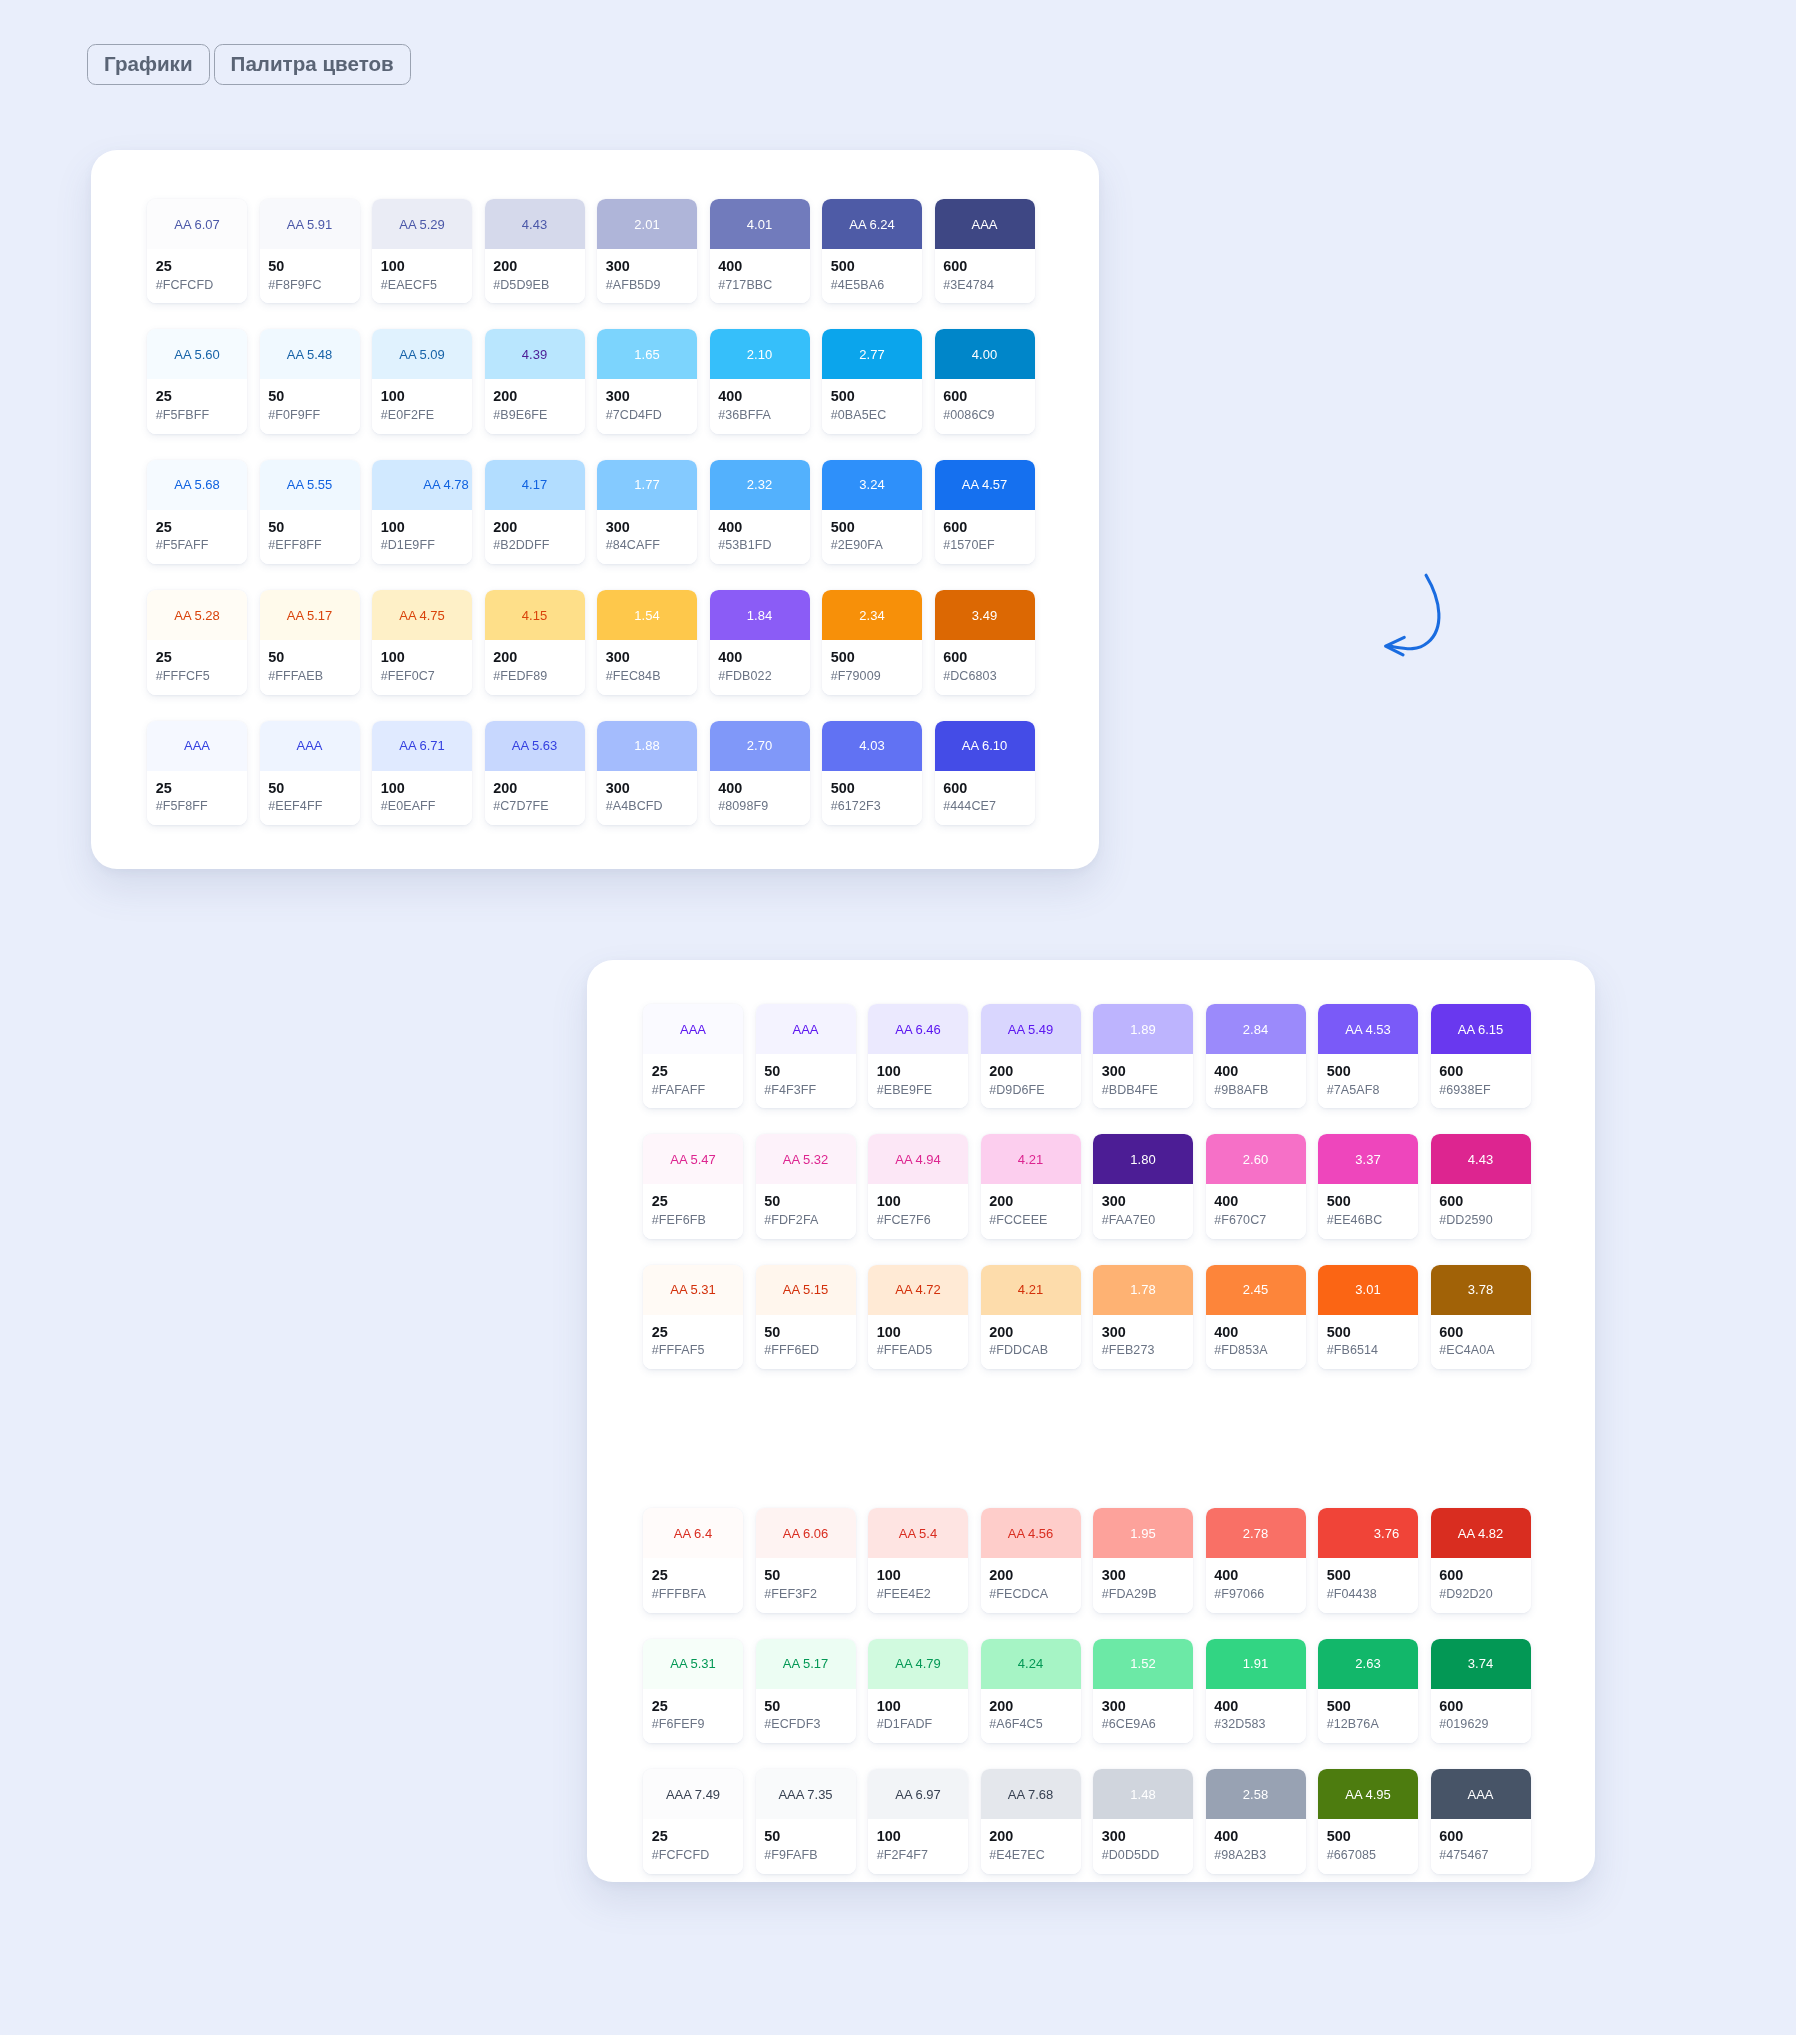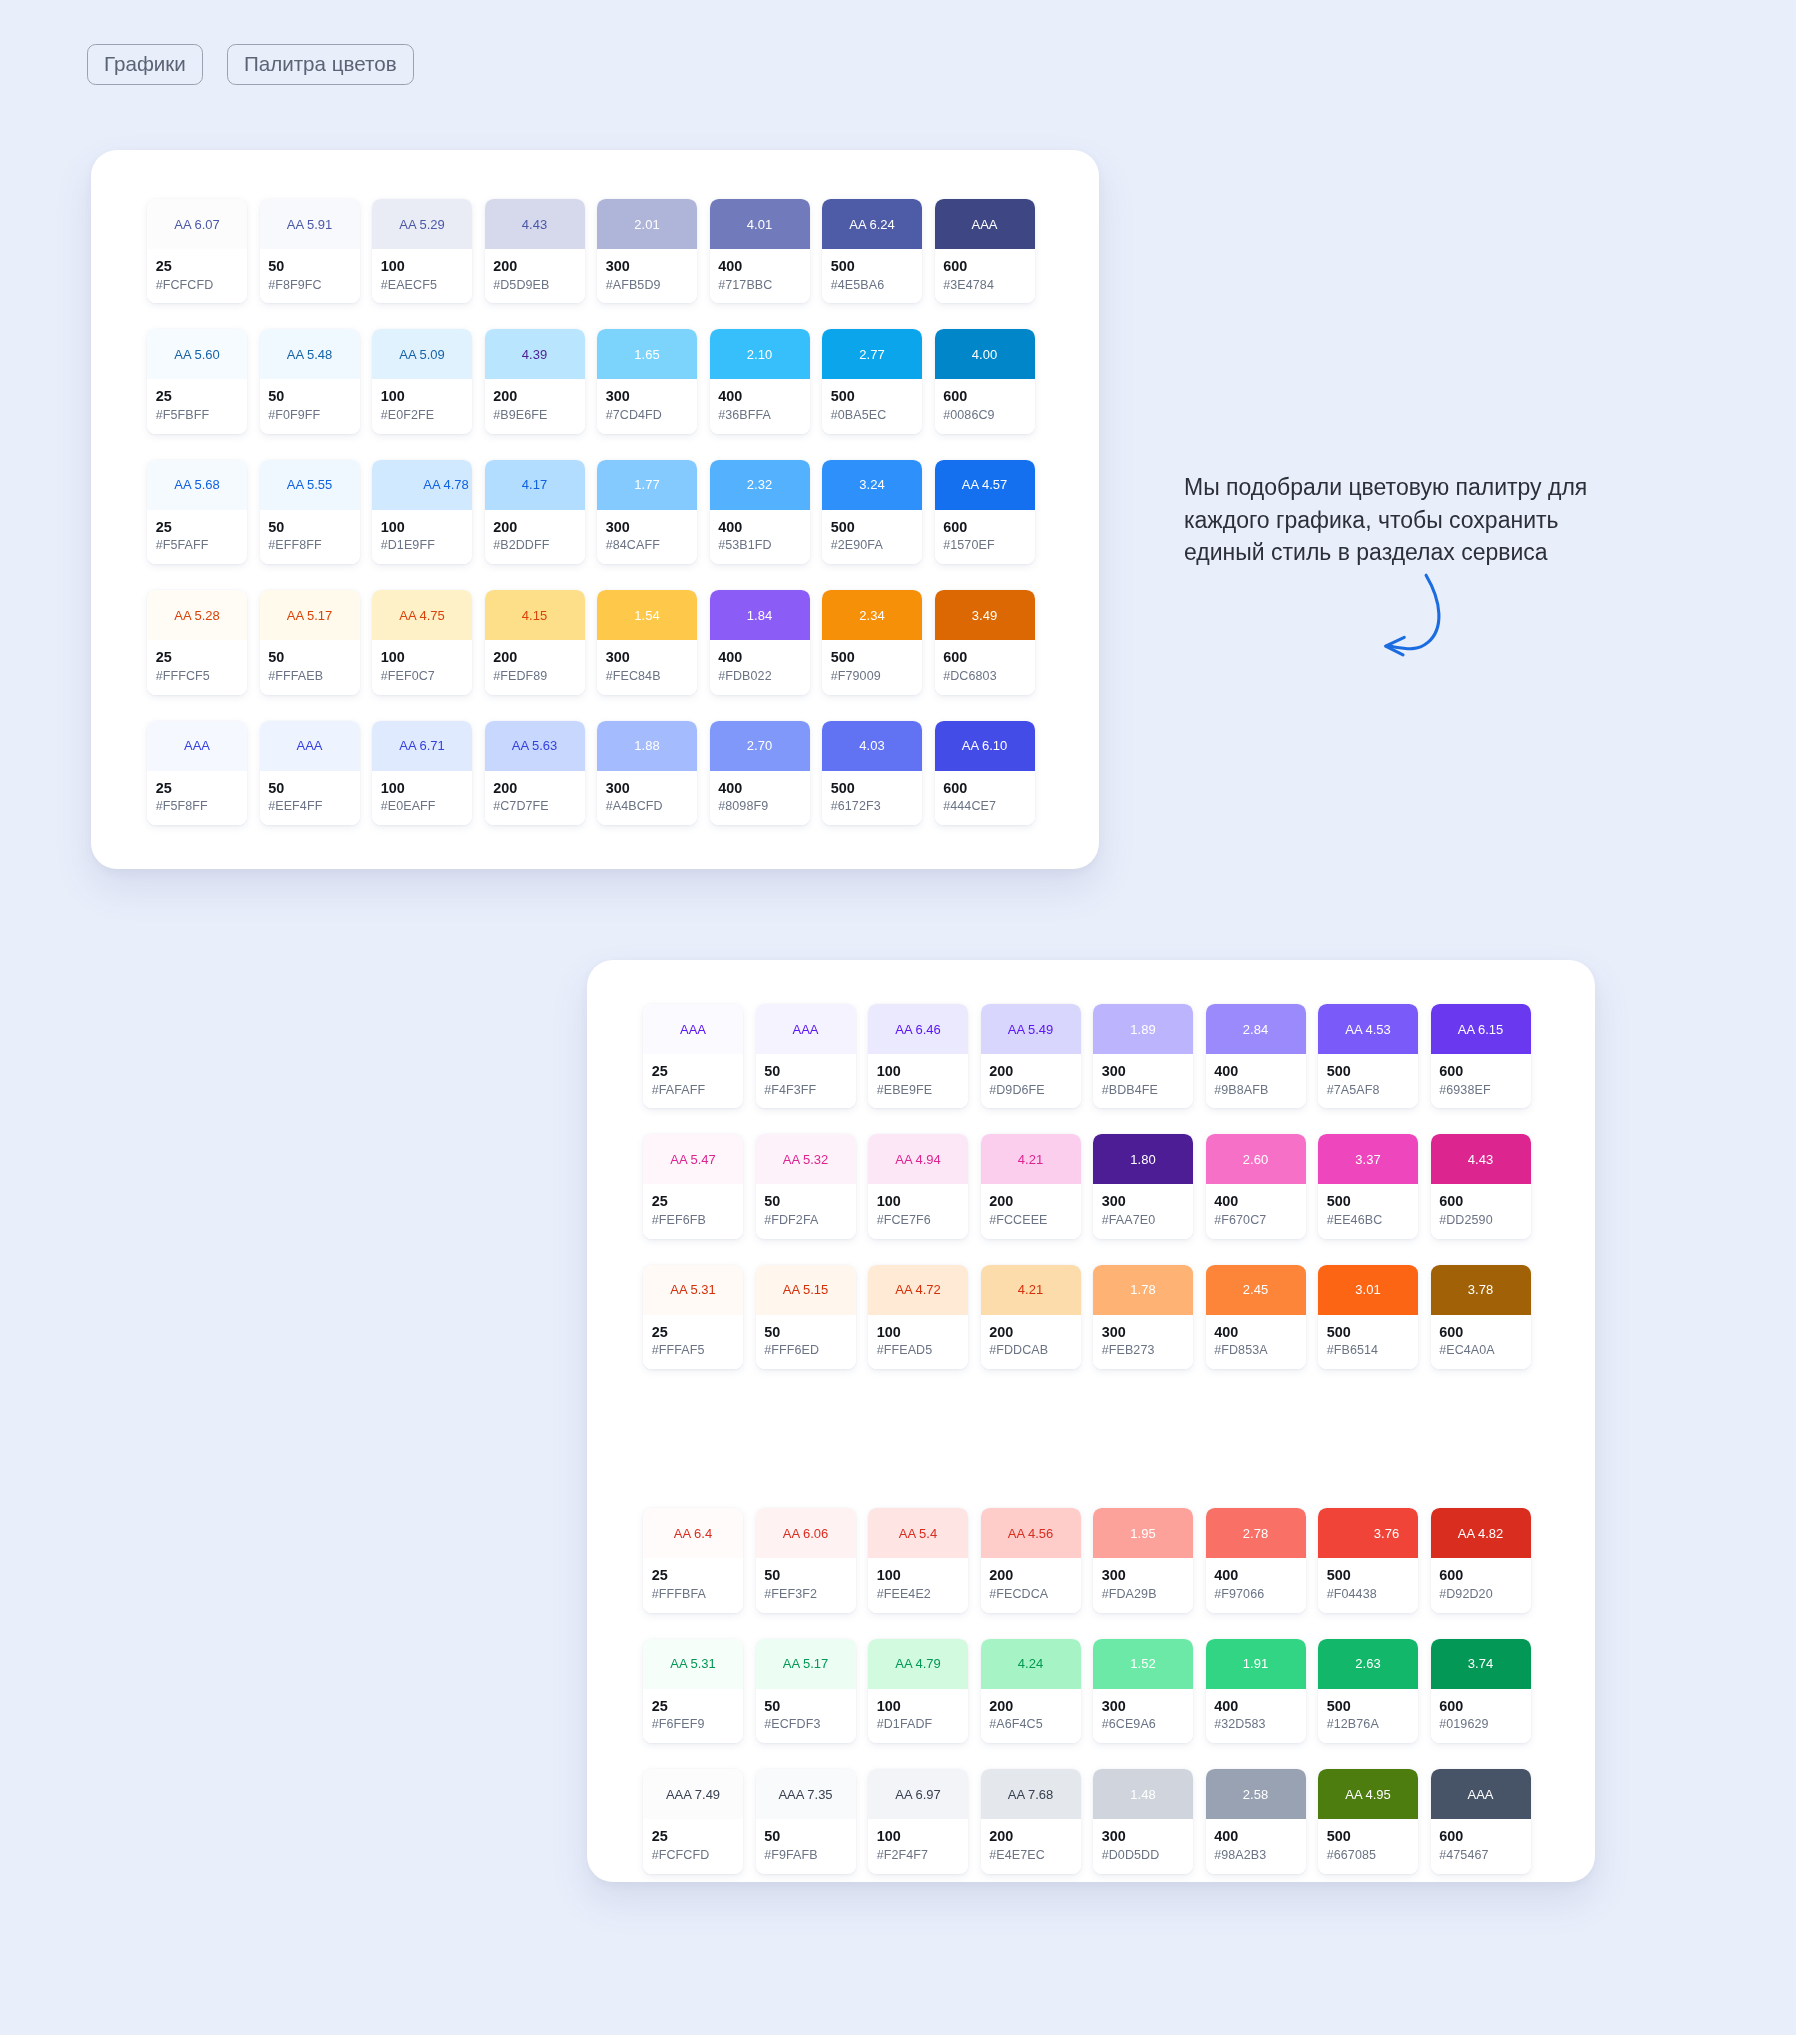--- a/index.html
+++ b/index.html
@@ -19,21 +19,22 @@
     height: 2035px;
     background: #e9eefb;
   }
 
   
   .tagbar {
     position: absolute;
     left: 87px;
     top: 44px;
     display: flex;
-    gap: 24px;
+    gap: 4px;
+    font-weight: bold;
   }
   .chip {
     border: 1.2px solid #9aa2b1;
     border-radius: 8.7px;
     padding: 8.7px 16px 10px 16px;
     font-size: 20.6px;
     line-height: 1;
     color: #5a6475;
     background: transparent;
     white-space: nowrap;
@@ -962,23 +963,20 @@
             </div>
             <div class="swatch-bottom">
               <div class="swatch-weight">600</div>
               <div class="swatch-hex">#475467</div>
             </div>
           </div>
         </div>
       </div>
   </div>
 
-  <div id="annotation">
-    <p>Мы подобрали цветовую палитру для каждого графика, чтобы сохранить единый стиль в разделах сервиса</p>
-  </div>
 
   <svg id="arrow" viewBox="0 0 200 180" fill="none" xmlns="http://www.w3.org/2000/svg">
     <path d="M133 10 C 158 52, 162 96, 136 118 C 118 133, 100 128, 74 124" stroke="#1a6ce0" stroke-width="5" stroke-linecap="round" fill="none"></path>
     <path d="M98 110 L 68 124 L 96 138" stroke="#1a6ce0" stroke-width="5" stroke-linecap="round" stroke-linejoin="round" fill="none"></path>
   </svg>
 
 </div>
 
 
 </body></html>

